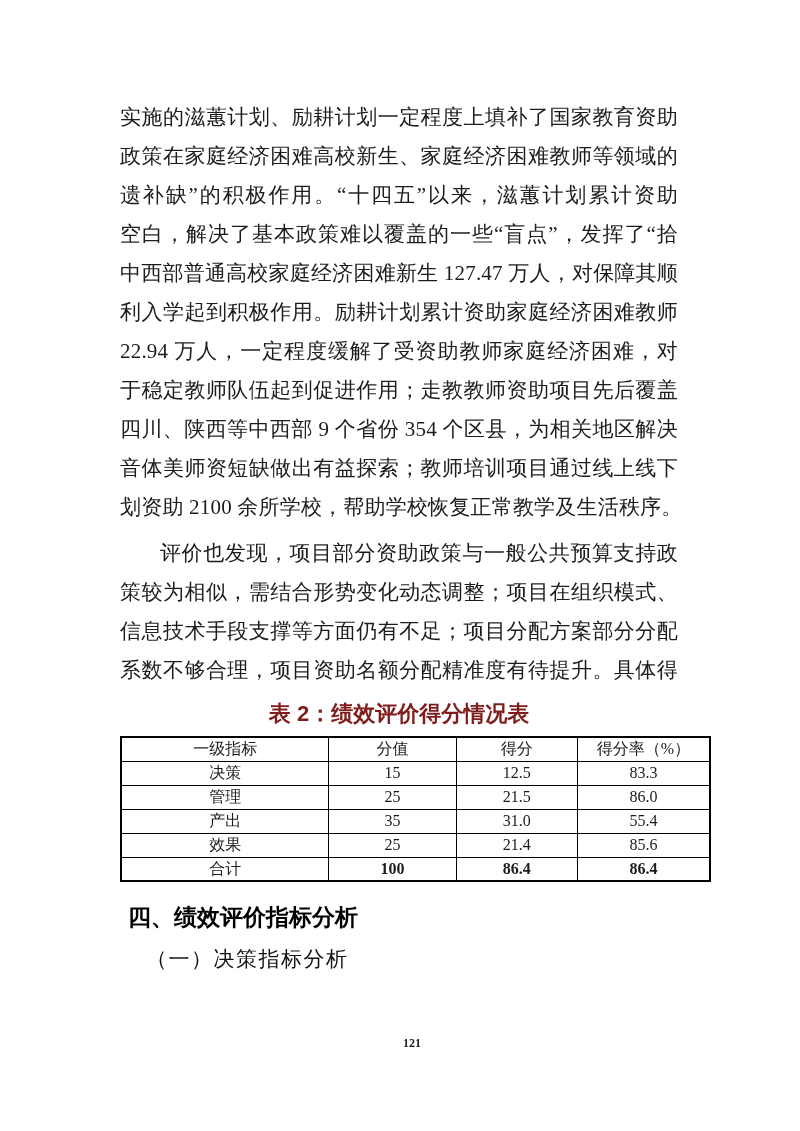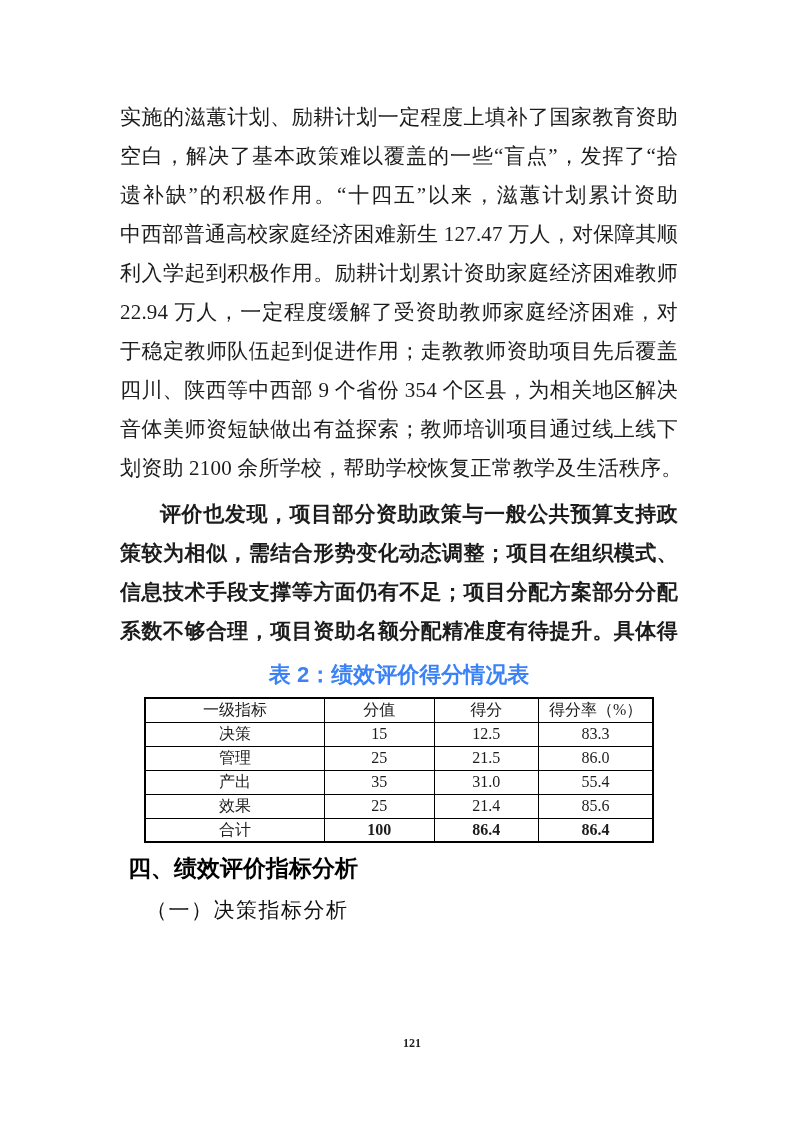--- a/index.html
+++ b/index.html
@@ -27,34 +27,34 @@
     text-align: justify;
     text-align-last: justify;
     overflow: hidden;
     white-space: nowrap;
     letter-spacing: 0.2px;
   }
   .bodyline.short {
     text-align: left;
     text-align-last: left;
   }
-  .para2 { margin-top: 7px; font-weight: bold; }
+  .para2 { margin-top: 7px; }
   .para2 .bodyline.first { text-indent: 40px; }
   .table-caption {
     margin-top: 10px;
     font-family: "Liberation Sans", "DejaVu Sans", sans-serif;
     font-weight: bold;
     font-size: 22px;
     line-height: 28px;
     text-align: center;
-    color: #3b82f6;
+    color: #7f1d1d;
   }
   table.score {
     margin: 8px auto 0 auto;
-    width: 510px;
+    width: 591px;
     border-collapse: collapse;
     border: 2px solid #000;
     table-layout: fixed;
   }
   table.score th, table.score td {
     border: 1px solid #000;
     height: 24px;
     font-size: 16px;
     font-weight: normal;
     text-align: center;
@@ -62,21 +62,21 @@
     padding: 0 2px;
     line-height: 1;
     color: #1c1c1c;
   }
   table.score col.c1 { width: 35.3%; }
   table.score col.c2 { width: 21.6%; }
   table.score col.c3 { width: 20.6%; }
   table.score col.c4 { width: 22.5%; }
   table.score tr.total td.num { font-weight: bold; }
   .section-heading {
-    margin-top: 10px;
+    margin-top: 20px;
     margin-left: 8px;
     font-family: "Liberation Sans", "DejaVu Sans", sans-serif;
     font-weight: bold;
     font-size: 23px;
     line-height: 30px;
     color: #000;
   }
   .subsection-heading {
     margin-top: 12px;
     margin-left: 26px;
@@ -99,22 +99,23 @@
   }
 </style>
 </head>
 <body>
 
 <div class="page">
   <div class="content">
 
     <div class="para1">
       <div class="bodyline">实施的滋蕙计划、励耕计划一定程度上填补了国家教育资助</div>
+      <div class="bodyline">政策在家庭经济困难高校新生、家庭经济困难教师等领域的</div>
+      <div class="bodyline">遗补缺”的积极作用。“十四五”以来，滋蕙计划累计资助</div>
       <div class="bodyline">空白，解决了基本政策难以覆盖的一些“盲点”，发挥了“拾</div>
-      <div class="bodyline">遗补缺”的积极作用。“十四五”以来，滋蕙计划累计资助</div>
       <div class="bodyline">中西部普通高校家庭经济困难新生 127.47 万人，对保障其顺</div>
       <div class="bodyline">利入学起到积极作用。励耕计划累计资助家庭经济困难教师</div>
       <div class="bodyline">22.94 万人，一定程度缓解了受资助教师家庭经济困难，对</div>
       <div class="bodyline">于稳定教师队伍起到促进作用；走教教师资助项目先后覆盖</div>
       <div class="bodyline">四川、陕西等中西部 9 个省份 354 个区县，为相关地区解决</div>
       <div class="bodyline">音体美师资短缺做出有益探索；教师培训项目通过线上线下</div>
       <div class="bodyline">划资助 2100 余所学校，帮助学校恢复正常教学及生活秩序。</div>
     </div>
 
     <div class="para2">

